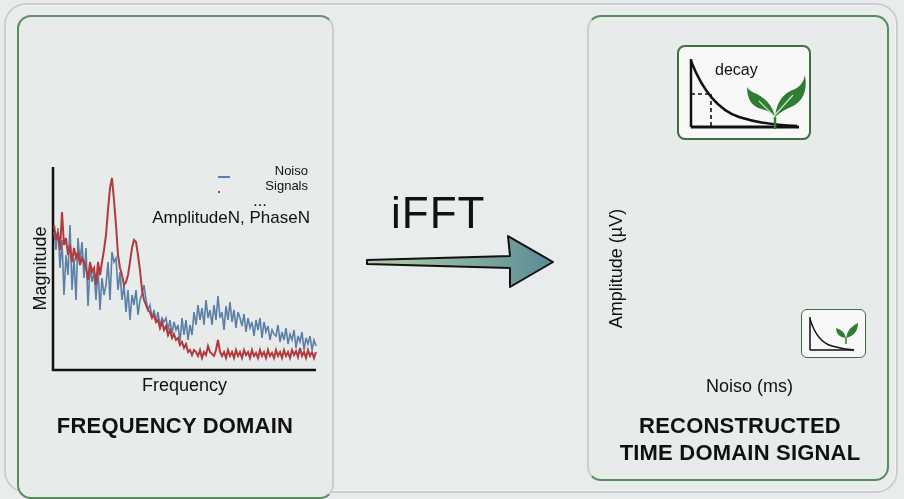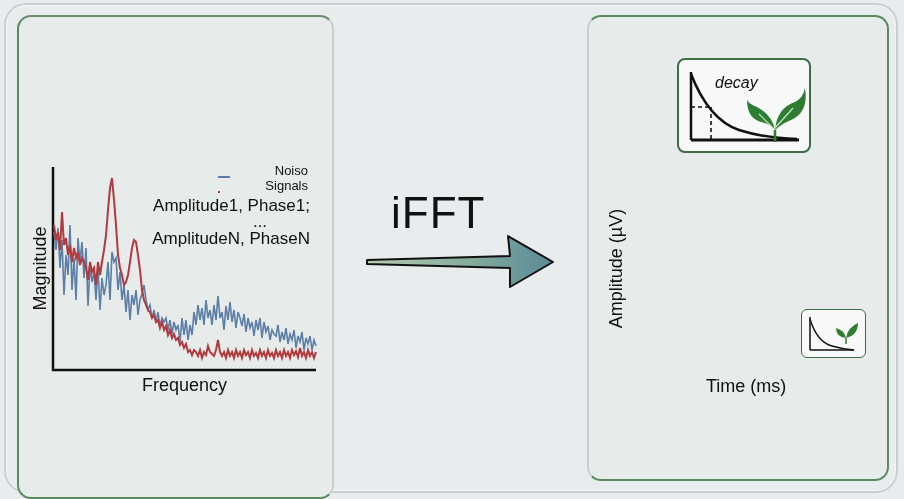--- a/index.html
+++ b/index.html
@@ -58,33 +58,33 @@
     <span class="swatch" style="background:#5b7fa6;"></span>
     <span>Noiso</span>
   </div>
   <div class="row">
     <span class="swatch" style="background:#b03a3e;"></span>
     <span>Signals</span>
   </div>
 </div>
 
 <div class="params" style="left:150px;top:195px;width:160px;">
-  <div>Amplitude1, Phase1;</div>
   <div style="text-align:center;line-height:12px;padding-left:60px;">...</div>
   <div>AmplitudeN, PhaseN</div>
 </div>
 
 <div class="title" style="left:30px;top:412px;width:290px;">
+  <div>FREQUENCY DOMAIN</div>
 </div>
 
 <div class="ifft">iFFT</div>
 
 <div class="panel right"></div>
 
-<div class="iconbox" style="left:677px;top:58px;width:134px;height:95px;font-style:italic;">
+<div class="iconbox" style="left:677px;top:45px;width:134px;height:95px;">
   <svg width="134" height="95">
     <line x1="12" y1="12" x2="12" y2="80" stroke="#111" stroke-width="2.5"></line>
     <line x1="12" y1="80" x2="120" y2="80" stroke="#111" stroke-width="3"></line>
     <path d="M12,14 Q30,60 60,70 Q85,78 118,79" fill="none" stroke="#111" stroke-width="2.5"></path>
     <line x1="12" y1="47" x2="32" y2="47" stroke="#111" stroke-width="1.6" stroke-dasharray="4,3"></line>
     <line x1="32" y1="47" x2="32" y2="80" stroke="#111" stroke-width="1.6" stroke-dasharray="4,3"></line>
   </svg>
   <div class="decay-lbl" style="left:36px;top:14px;">decay</div>
   <svg width="134" height="95">
     <path d="M96,70 Q93,55 78,47 Q70,44 68,40 Q68,58 82,62 Q90,63 96,70 Z" fill="#2e7d32"></path>
@@ -99,16 +99,18 @@
     <line x1="8" y1="7" x2="8" y2="40" stroke="#111" stroke-width="1.5"></line>
     <line x1="8" y1="40" x2="52" y2="40" stroke="#111" stroke-width="1.5"></line>
     <path d="M8,9 Q15,32 30,36 Q40,39 52,40" fill="none" stroke="#111" stroke-width="1.4"></path>
     <path d="M44,28 Q42,20 34,18 Q34,27 44,28 Z" fill="#2e7d32"></path>
     <path d="M44,28 Q46,17 56,13 Q56,25 44,28 Z" fill="#2e7d32"></path>
     <line x1="44" y1="28" x2="44" y2="34" stroke="#2e7d32" stroke-width="1.5"></line>
   </svg>
 </div>
 
 <div class="ax-label" style="left:556px;top:258px;transform:rotate(-90deg);transform-origin:center;width:120px;text-align:center;">Amplitude (µV)</div>
-<div class="ax-label" style="left:706px;top:376px;">Time (ms)</div>
+<div class="ax-label" style="left:706px;top:376px;">Noiso (ms)</div>
 
 <div class="title" style="left:590px;top:412px;width:300px;">
+  <div>RECONSTRUCTED</div>
+  <div>TIME DOMAIN SIGNAL</div>
 </div>
 
 </body></html>

